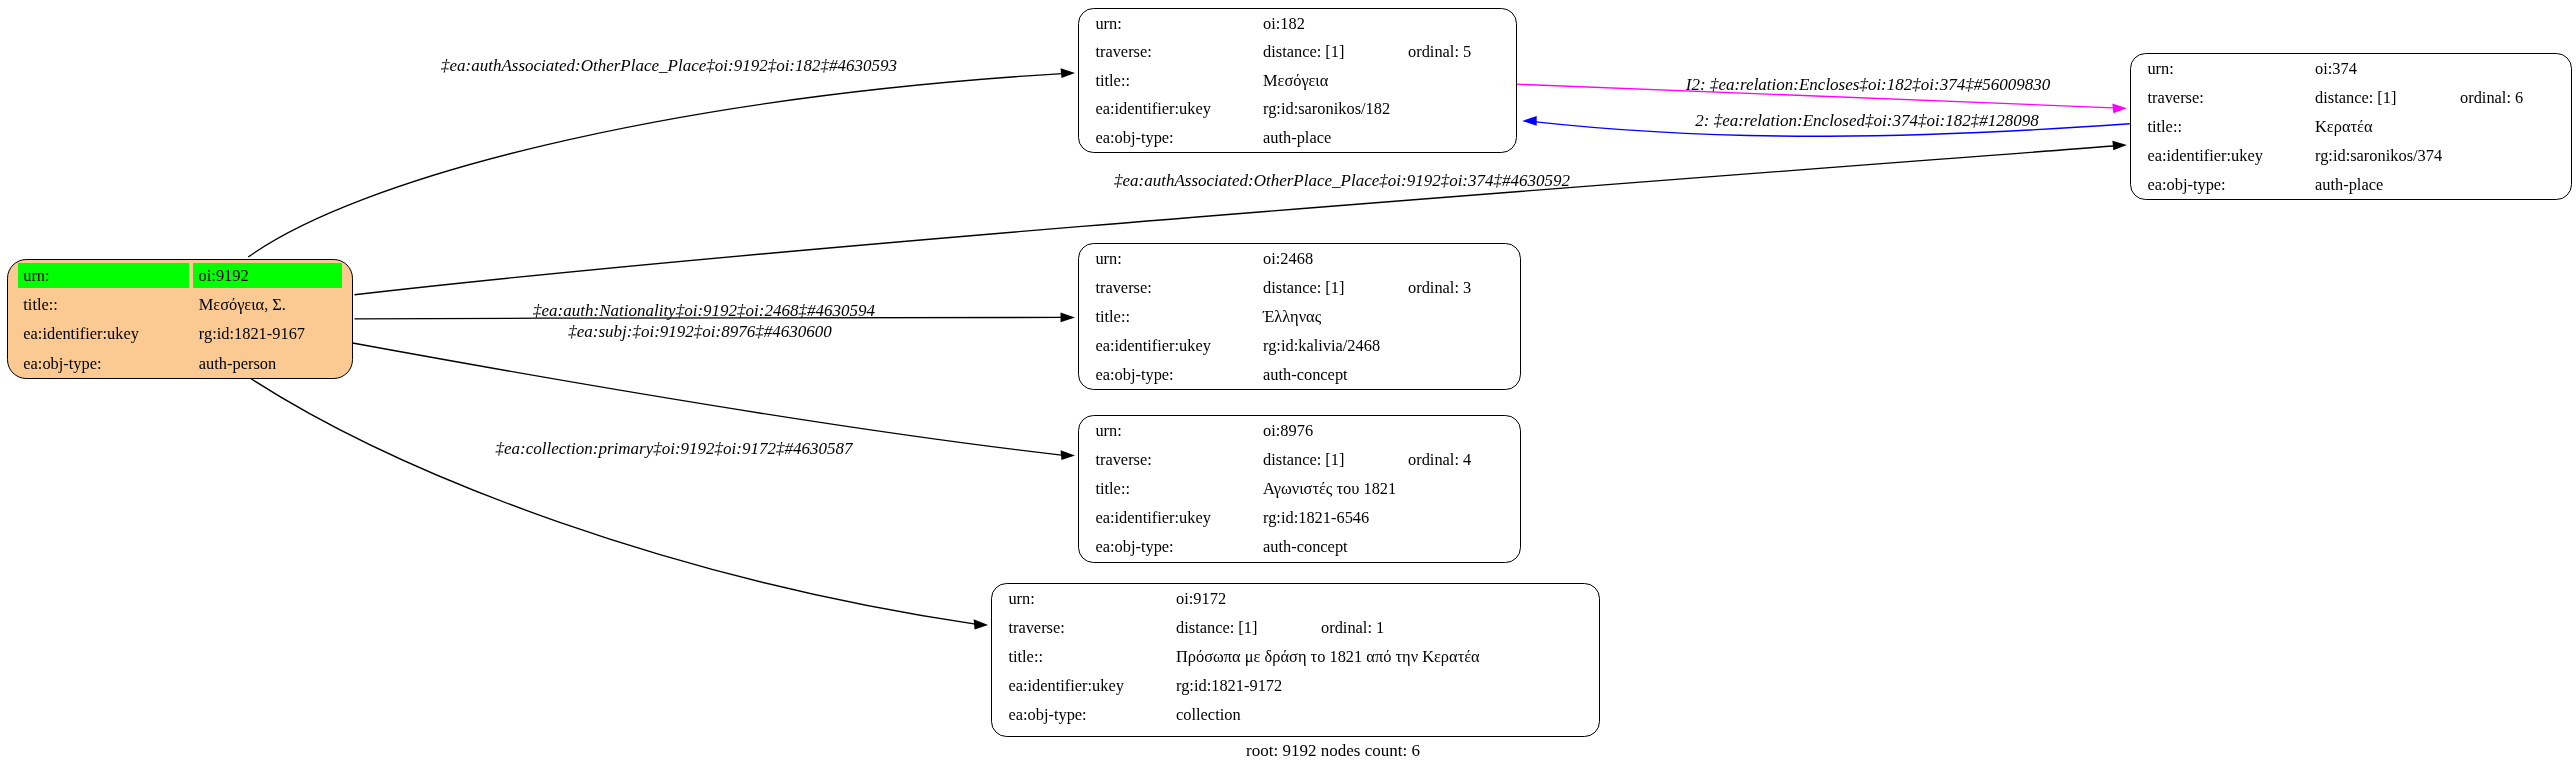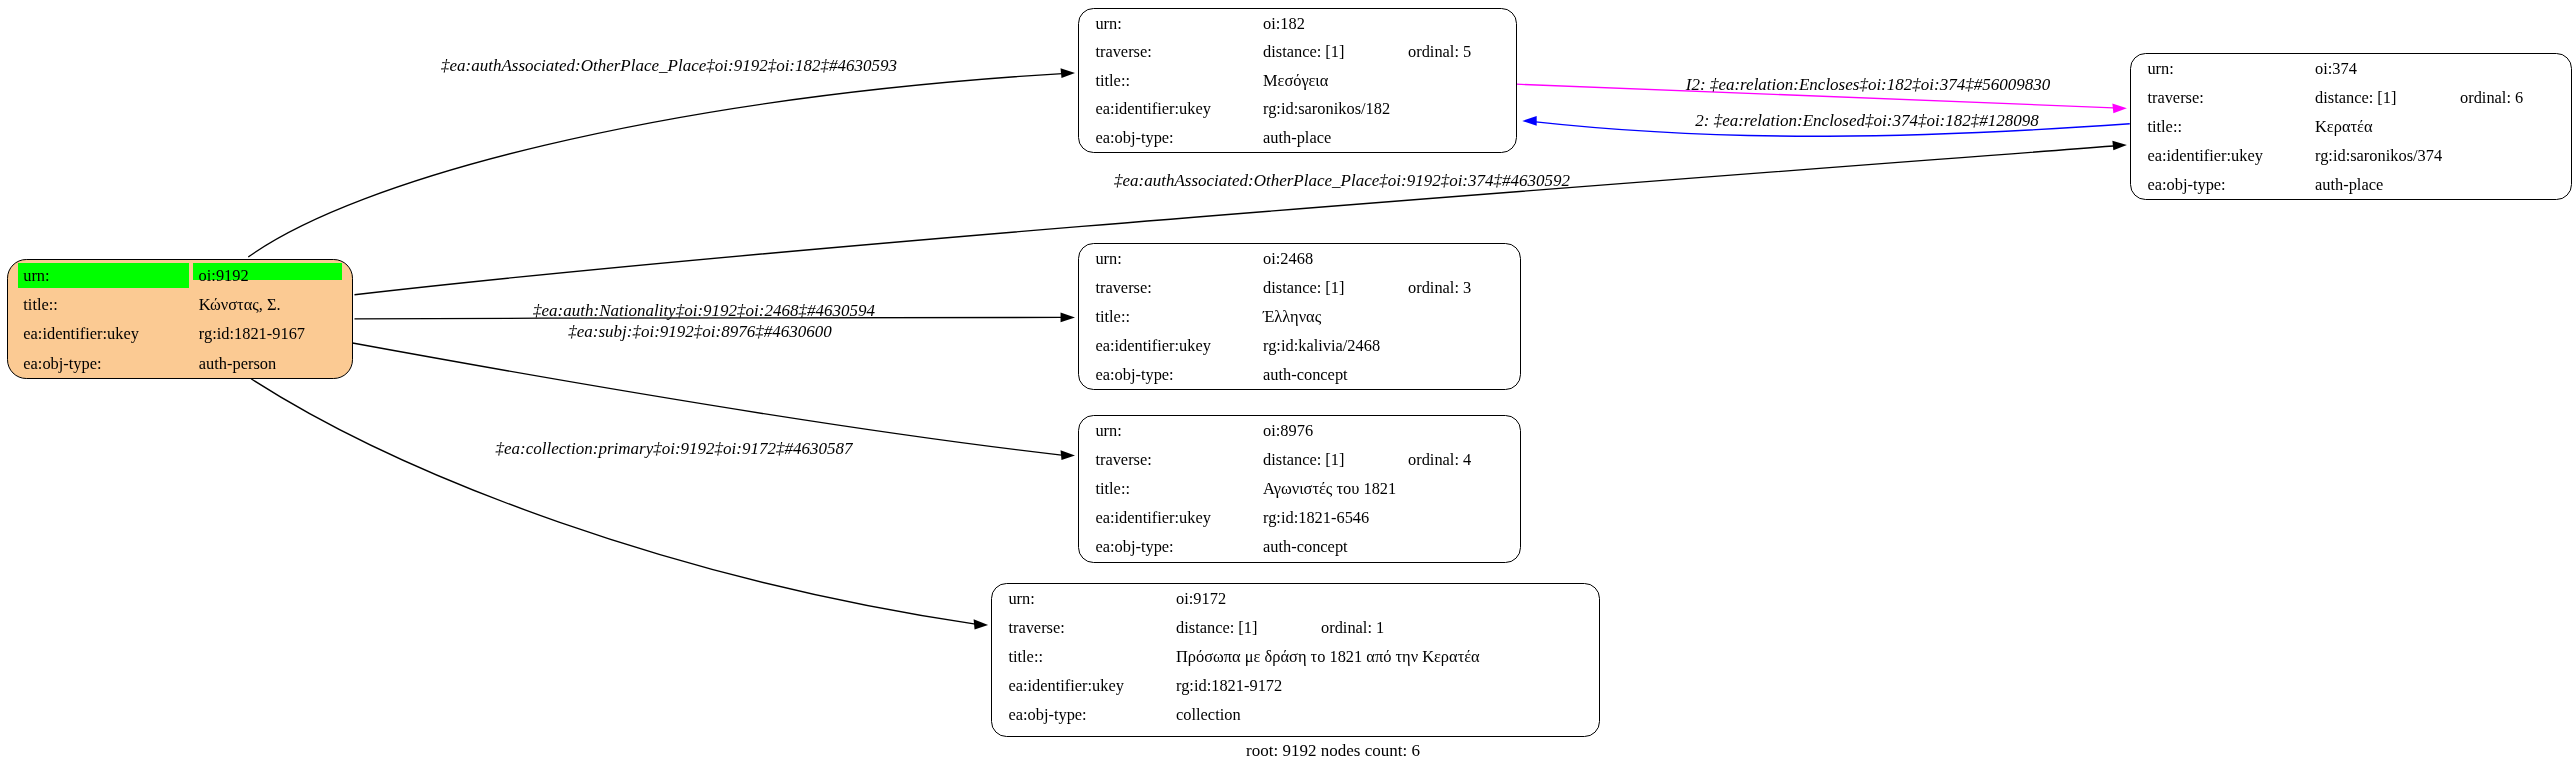--- a/index.html
+++ b/index.html
@@ -11,21 +11,21 @@
         font-size:16.4px;}
   .node.person{background:#FBCA93;border-radius:19.3px;}
   .nrow{position:relative;height:29px;line-height:29px;}
   .person .nrow{height:30px;line-height:30px;}
   .k{position:absolute;left:16.4px;white-space:nowrap;}
   .v{position:absolute;left:184px;white-space:nowrap;}
   .v2{position:absolute;left:329px;white-space:nowrap;}
   .person .k{left:15.5px;}
   .person .v{left:191px;}
   .nrow.hl .k{left:10.6px;width:171px;top:2.9px;height:25px;line-height:25px;background:#00FF00;padding-left:4.8px;box-sizing:border-box;}
-  .nrow.hl .v{left:185px;width:149px;top:2.9px;height:17px;line-height:25px;background:#00FF00;padding-left:5.8px;box-sizing:border-box;}
+  .nrow.hl .v{left:185px;width:149px;top:2.9px;height:25px;line-height:25px;background:#00FF00;padding-left:5.8px;box-sizing:border-box;}
   .elabel{position:absolute;transform:translate(-50%,-50%);white-space:nowrap;font-size:17px;font-style:italic;}
   .caption{position:absolute;transform:translate(-50%,-50%);white-space:nowrap;font-size:17px;margin-left:47px;}
 </style>
 </head>
 <body>
 
 <div class="canvas">
 
   <svg class="edges" viewBox="0 0 2667 800">
     <g fill="none" stroke="#000" stroke-width="1.4">
@@ -46,21 +46,21 @@
     <polygon fill="#0000FF" points="1576,125 1591,120 1591,130"></polygon>
   </svg>
 
   <div class="node person" style="left:6.8px;top:259px;width:346px;height:120px;">
     <div class="nrow hl">
       <span class="k">urn:</span>
       <span class="v">oi:9192</span>
     </div>
     <div class="nrow">
       <span class="k">title::</span>
-      <span class="v">Κώνστας, Σ.</span>
+      <span class="v">Μεσόγεια, Σ.</span>
     </div>
     <div class="nrow">
       <span class="k">ea:identifier:ukey</span>
       <span class="v">rg:id:1821-9167</span>
     </div>
     <div class="nrow">
       <span class="k">ea:obj-type:</span>
       <span class="v">auth-person</span>
     </div>
   </div>

